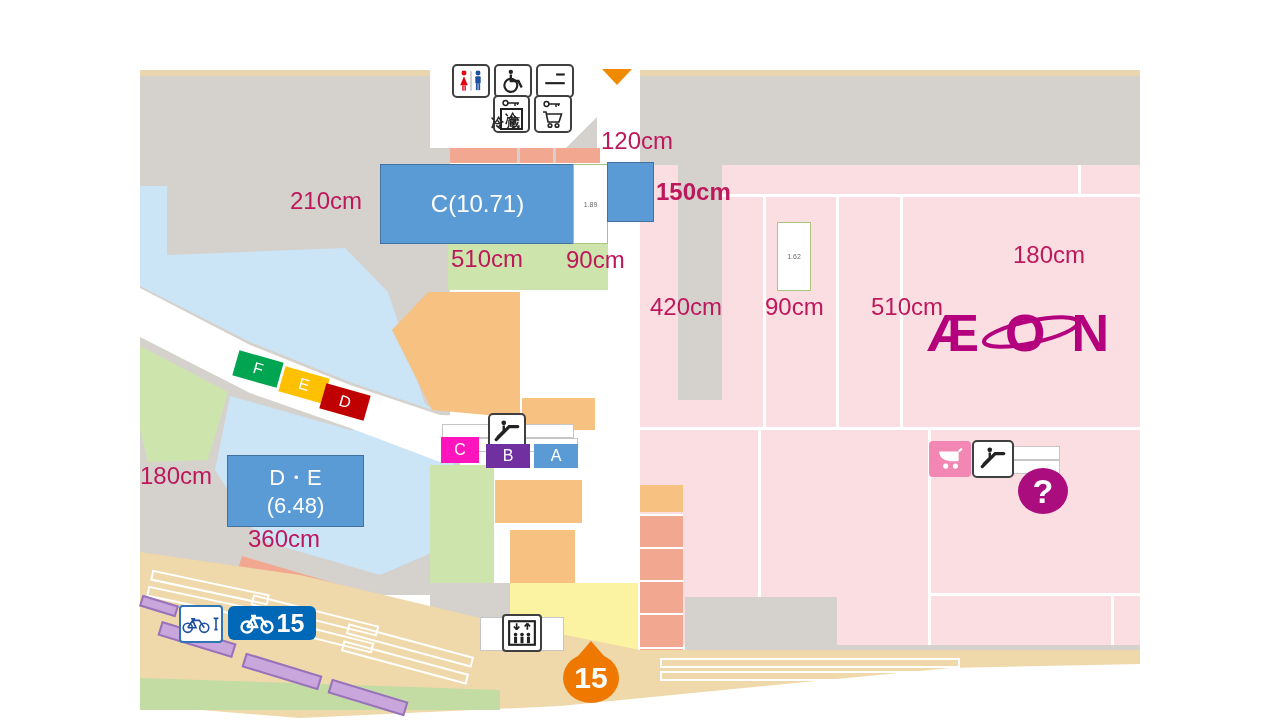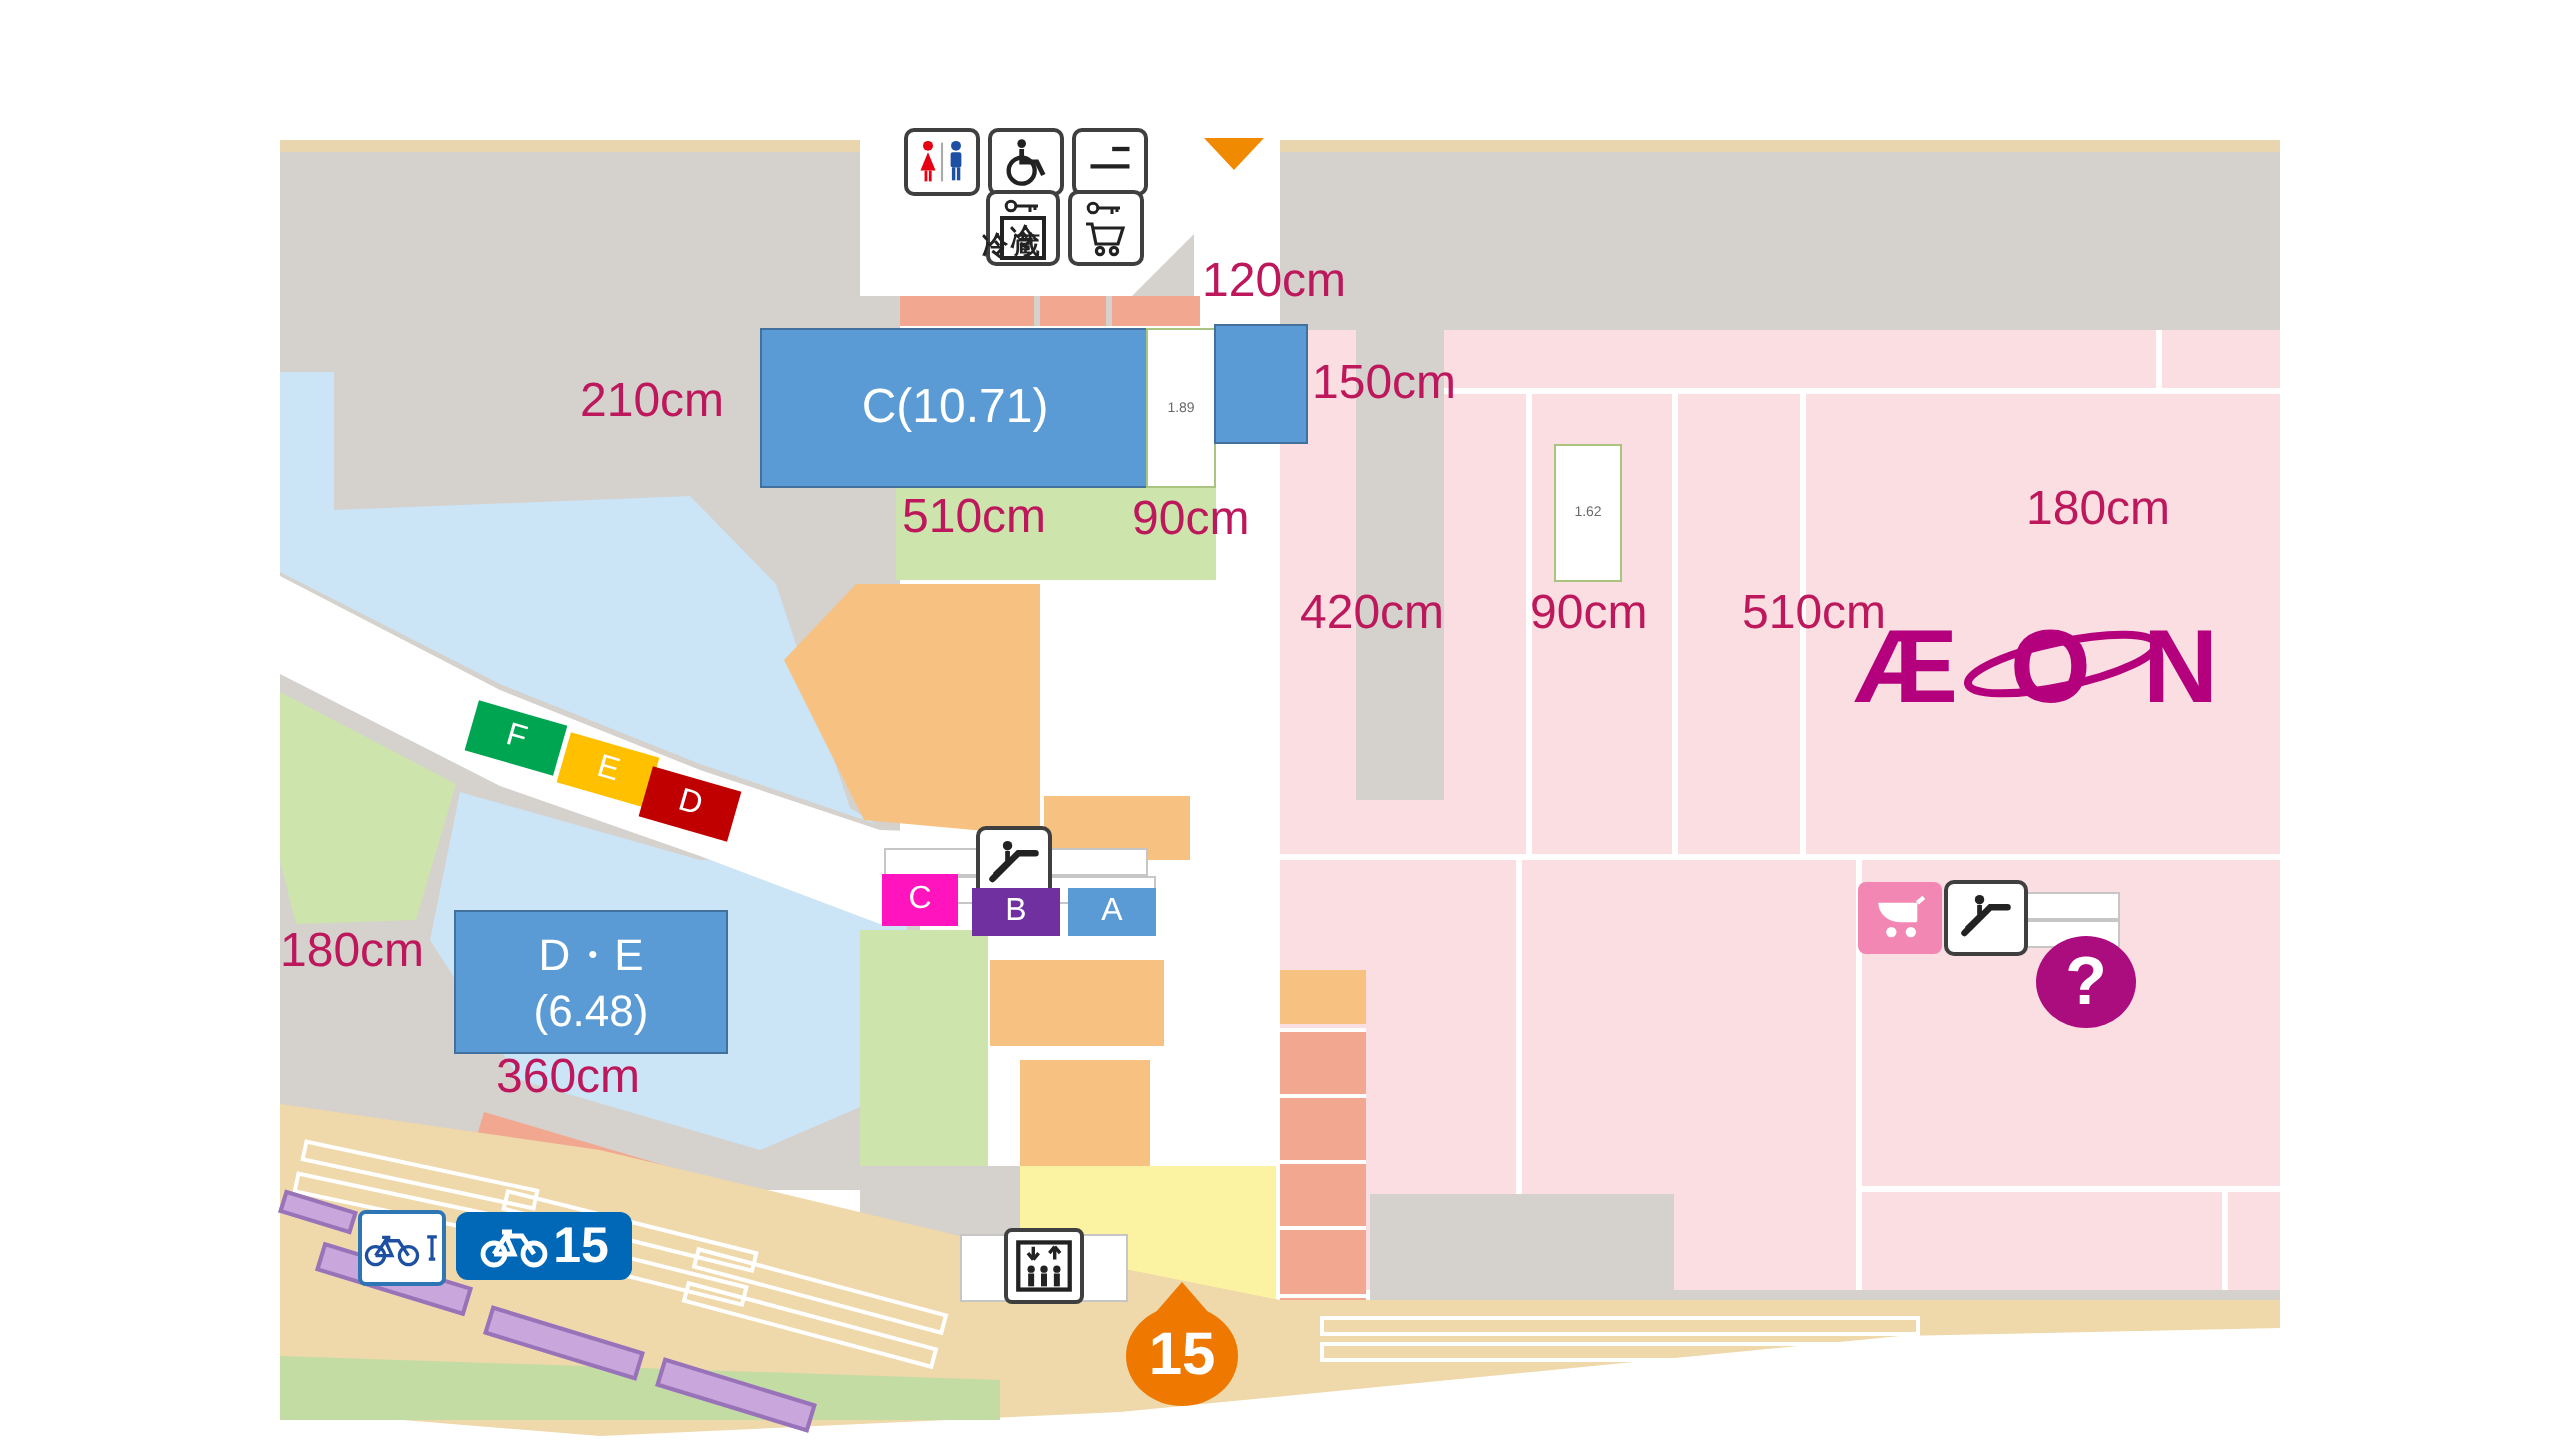--- a/index.html
+++ b/index.html
@@ -252,21 +252,21 @@
   <div class="gapbox" style="left:573px;top:164px;width:33px;height:78px;">1.89</div>
   <div class="bluebox" style="left:607px;top:162px;width:45px;height:58px;"></div>
   <div class="gapbox" style="left:777px;top:222px;width:32px;height:67px;">1.62</div>
   <div class="bluebox" style="left:227px;top:455px;width:135px;height:70px;font-size:22px;flex-direction:column;">
     <span>D・E</span>
     <span>(6.48)</span>
   </div>
 
   <div class="m" style="left:601px;top:128px;">120cm</div>
   <div class="m" style="left:290px;top:188px;">210cm</div>
-  <div class="m" style="left:656px;top:179px;">150cm</div>
+  <div class="m" style="left:656px;top:179px;font-weight:bold;">150cm</div>
   <div class="m" style="left:451px;top:246px;">510cm</div>
   <div class="m" style="left:566px;top:247px;">90cm</div>
   <div class="m" style="left:1013px;top:242px;">180cm</div>
   <div class="m" style="left:650px;top:294px;">420cm</div>
   <div class="m" style="left:765px;top:294px;">90cm</div>
   <div class="m" style="left:871px;top:294px;">510cm</div>
   <div class="m" style="left:140px;top:463px;">180cm</div>
   <div class="m" style="left:248px;top:526px;">360cm</div>
 
 </div>

